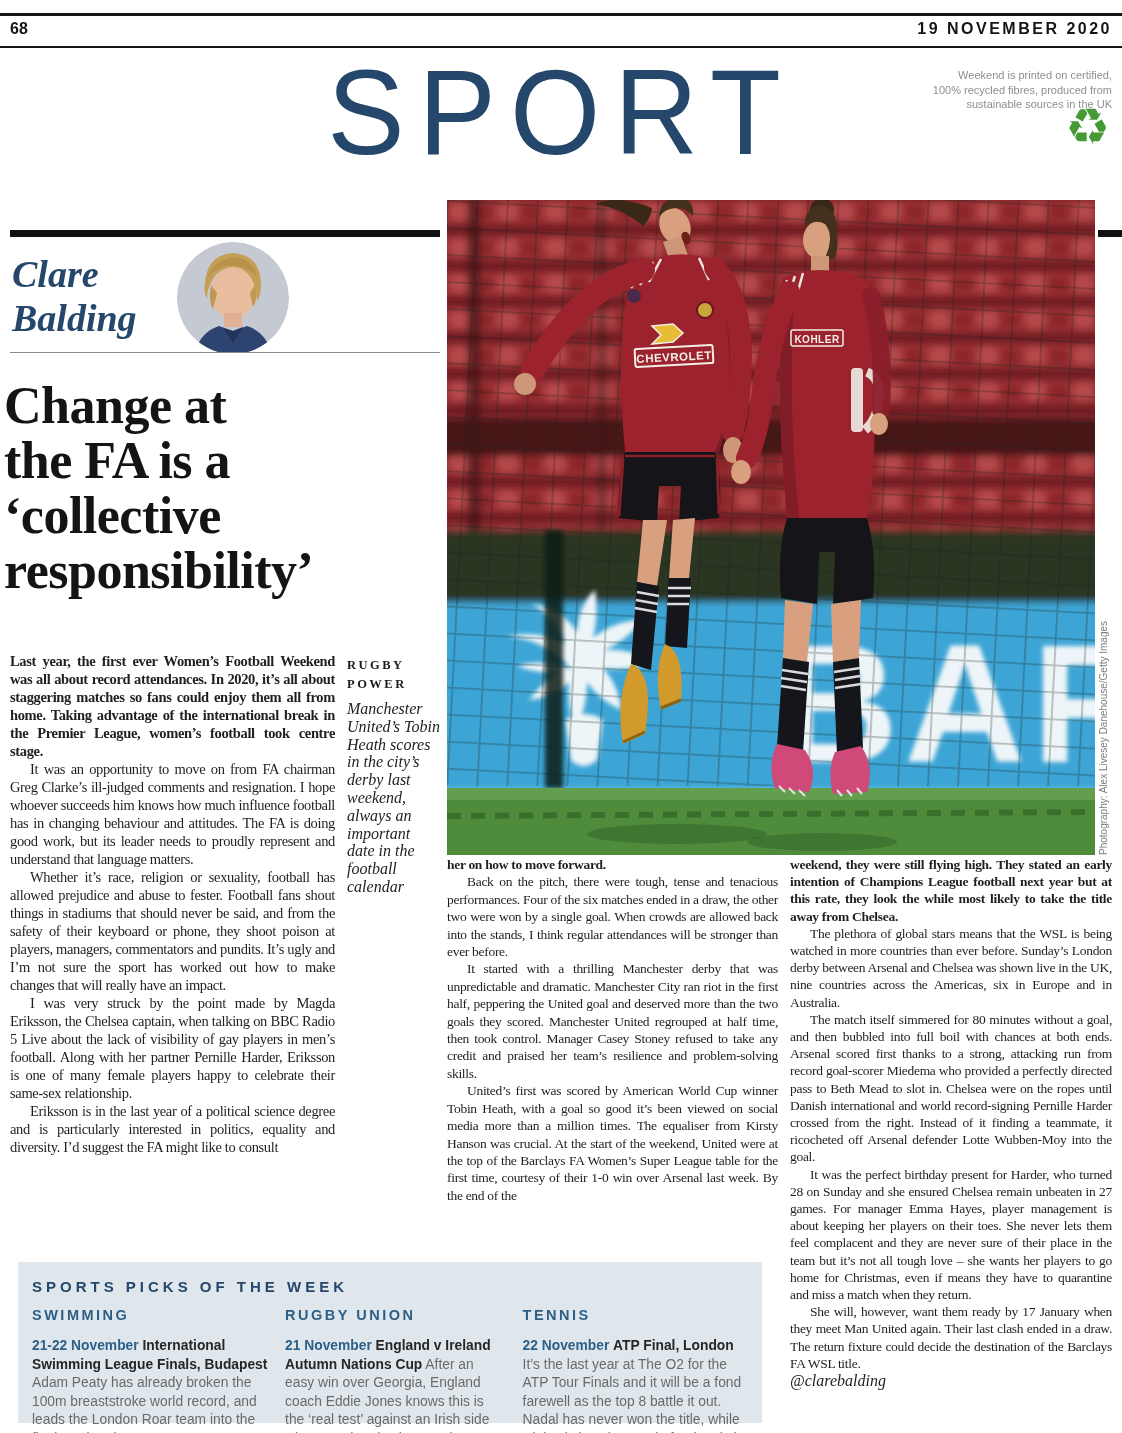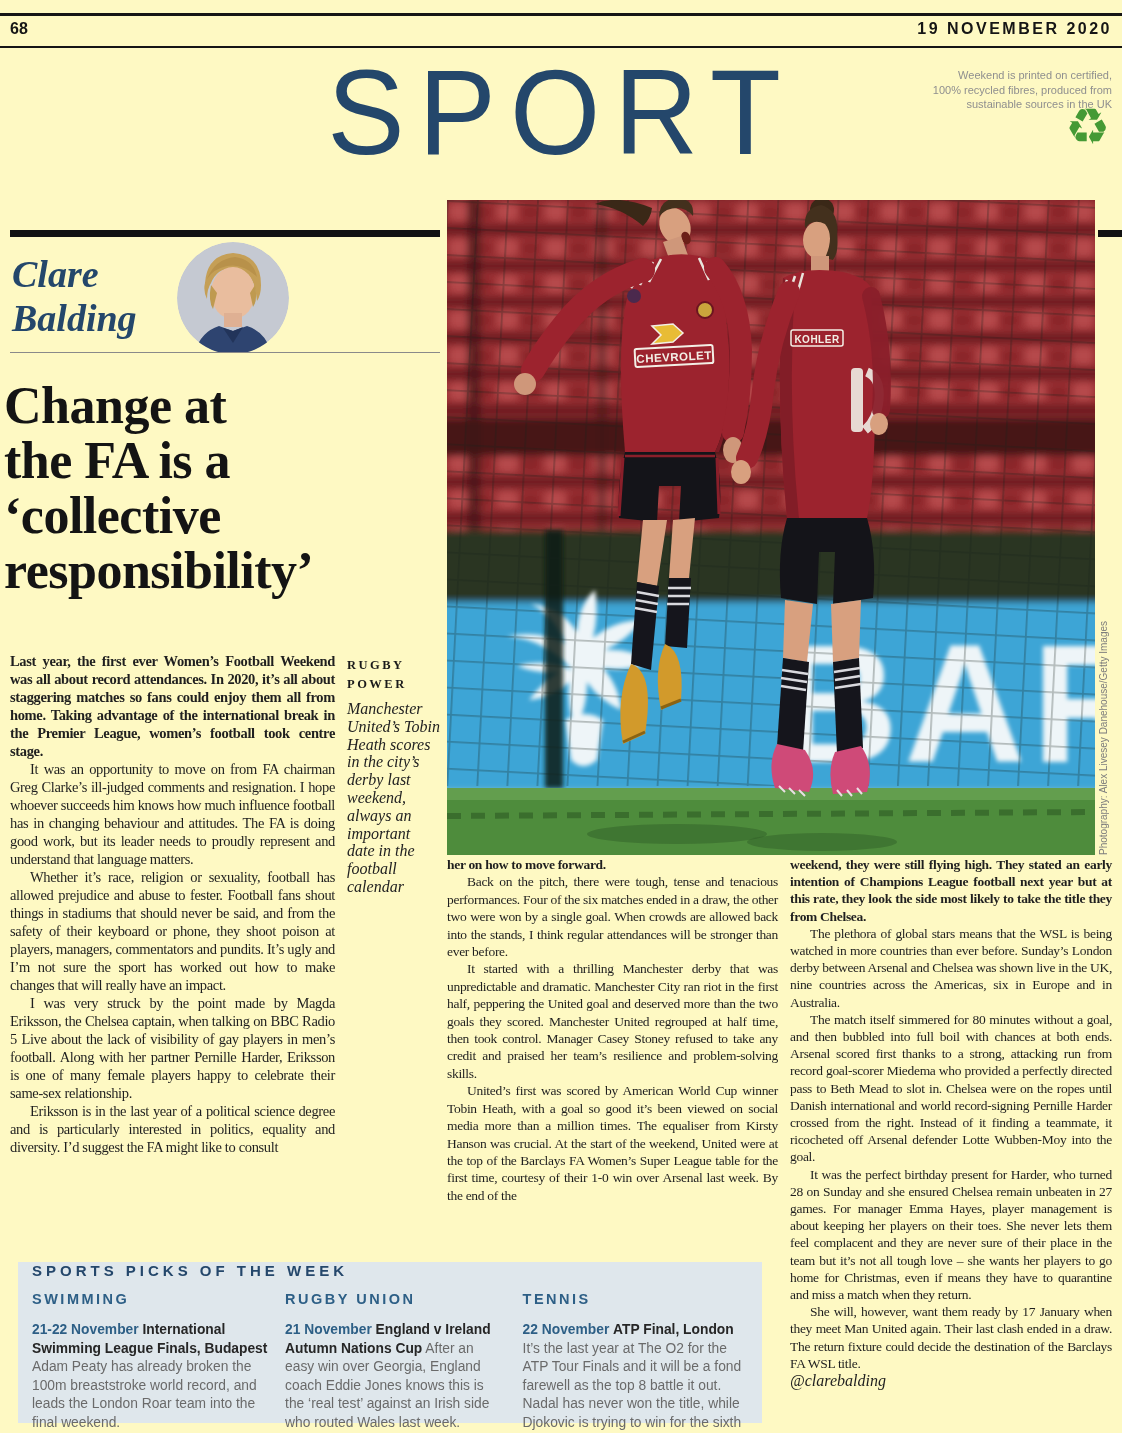--- a/index.html
+++ b/index.html
@@ -1,16 +1,16 @@
 <!DOCTYPE html>
 <html><head>
 <meta charset="utf-8">
 <style>
   html,body{margin:0;padding:0;background:#e8e8e8;}
-  .page{position:relative;width:1122px;height:1433px;background:#fef9c3;margin:0 auto;
+  .page{position:relative;width:1122px;height:1433px;background:#ffffff;margin:0 auto;
         font-family:"Liberation Serif",serif;color:#1f1f1f;overflow:hidden;}
   .rule{position:absolute;background:#151515;}
   .folio{position:absolute;top:20px;font-family:"Liberation Sans",sans-serif;
          font-weight:bold;font-size:16px;color:#151515;}
   .folio.left{left:10px;}
   .folio.right{right:10px;letter-spacing:2.5px;}
   .masthead{position:absolute;top:52px;left:0;width:100%;text-align:center;
             font-family:"Liberation Sans",sans-serif;font-size:116px;font-weight:400;
             color:#24476b;letter-spacing:14px;line-height:1;transform:scaleY(1.04);transform-origin:top;}
   .recycle-note{position:absolute;top:68px;right:10px;width:185px;text-align:right;
@@ -33,21 +33,21 @@
   .caption-kicker{font-weight:bold;font-size:12.5px;letter-spacing:2.5px;line-height:19px;color:#1a1a1a;}
   .caption-body{margin-top:6px;font-style:italic;font-size:16px;line-height:17.8px;color:#222;}
   .bodycol{position:absolute;text-align:justify;}
   .bodycol p{margin:0;text-indent:20px;}
   .bodycol p:first-child{text-indent:0;font-weight:bold;}
   .col1{left:10px;top:652px;width:325px;font-size:14.5px;line-height:18px;letter-spacing:-0.35px;}
   .col2{left:447px;top:856px;width:331px;font-size:13.5px;line-height:17.4px;letter-spacing:-0.3px;}
   .col3{left:790px;top:856px;width:322px;font-size:13.5px;line-height:17.2px;letter-spacing:-0.3px;}
   .handle{margin-top:16px;font-style:italic;font-size:16px;letter-spacing:0;text-indent:0 !important;}
   .picks-box{position:absolute;left:18px;top:1262px;width:744px;height:161px;background:#dfe7ec;
-            font-family:"Liberation Sans",sans-serif;box-sizing:border-box;padding:0 14px 0 14px;}
+            font-family:"Liberation Sans",sans-serif;box-sizing:border-box;padding:16px 14px 0 14px;}
   .picks-title{font-weight:bold;font-size:15px;letter-spacing:4px;color:#24476b;}
   .picks-row{display:flex;margin-top:12px;}
   .pick{box-sizing:border-box;}
   .pick.c1{width:246px;margin-right:12px;}
   .pick.c2{width:226px;margin-right:16px;}
   .pick.c3{width:230px;}
   .pick-sport{font-weight:bold;font-size:14.5px;letter-spacing:2.5px;color:#2d5f86;margin-bottom:14px;}
   .pick-body{margin:0;font-size:13.8px;line-height:18.5px;color:#6a6a6a;}
   .pk-date{font-weight:bold;color:#2d5f86;}
   .pk-event{font-weight:bold;color:#262626;}
@@ -235,21 +235,21 @@
   </div>
 
   <div class="bodycol col2">
     <p>her on how to move forward.</p>
     <p>Back on the pitch, there were tough, tense and tenacious performances. Four of the six matches ended in a draw, the other two were won by a single goal. When crowds are allowed back into the stands, I think regular attendances will be stronger than ever before.</p>
     <p>It started with a thrilling Manchester derby that was unpredictable and dramatic. Manchester City ran riot in the first half, peppering the United goal and deserved more than the two goals they scored. Manchester United regrouped at half time, then took control. Manager Casey Stoney refused to take any credit and praised her team’s resilience and problem-solving skills.</p>
     <p>United’s first was scored by American World Cup winner Tobin Heath, with a goal so good it’s been viewed on social media more than a million times. The equaliser from Kirsty Hanson was crucial. At the start of the weekend, United were at the top of the Barclays FA Women’s Super League table for the first time, courtesy of their 1-0 win over Arsenal last week. By the end of the</p>
   </div>
 
   <div class="bodycol col3">
-    <p>weekend, they were still flying high. They stated an early intention of Champions League football next year but at this rate, they look the side most likely to take the title they from Chelsea.</p>
+    <p>weekend, they were still flying high. They stated an early intention of Champions League football next year but at this rate, they look the while most likely to take the title away from Chelsea.</p>
     <p>The plethora of global stars means that the WSL is being watched in more countries than ever before. Sunday’s London derby between Arsenal and Chelsea was shown live in the UK, nine countries across the Americas, six in Europe and in Australia.</p>
     <p>The match itself simmered for 80 minutes without a goal, and then bubbled into full boil with chances at both ends. Arsenal scored first thanks to a strong, attacking run from record goal-scorer Miedema who provided a perfectly directed pass to Beth Mead to slot in. Chelsea were on the ropes until Danish international and world record-signing Pernille Harder crossed from the right. Instead of it finding a teammate, it ricocheted off Arsenal defender Lotte Wubben-Moy into the goal.</p>
     <p>It was the perfect birthday present for Harder, who turned 28 on Sunday and she ensured Chelsea remain unbeaten in 27 games. For manager Emma Hayes, player management is about keeping her players on their toes. She never lets them feel complacent and they are never sure of their place in the team but it’s not all tough love – she wants her players to go home for Christmas, even if means they have to quarantine and miss a match when they return.</p>
     <p>She will, however, want them ready by 17 January when they meet Man United again. Their last clash ended in a draw. The return fixture could decide the destination of the Barclays FA WSL title.</p>
     <p class="handle">@clarebalding</p>
   </div>
 
   <div class="picks-box">
     <div class="picks-title">SPORTS PICKS OF THE WEEK</div>
     <div class="picks-row">

